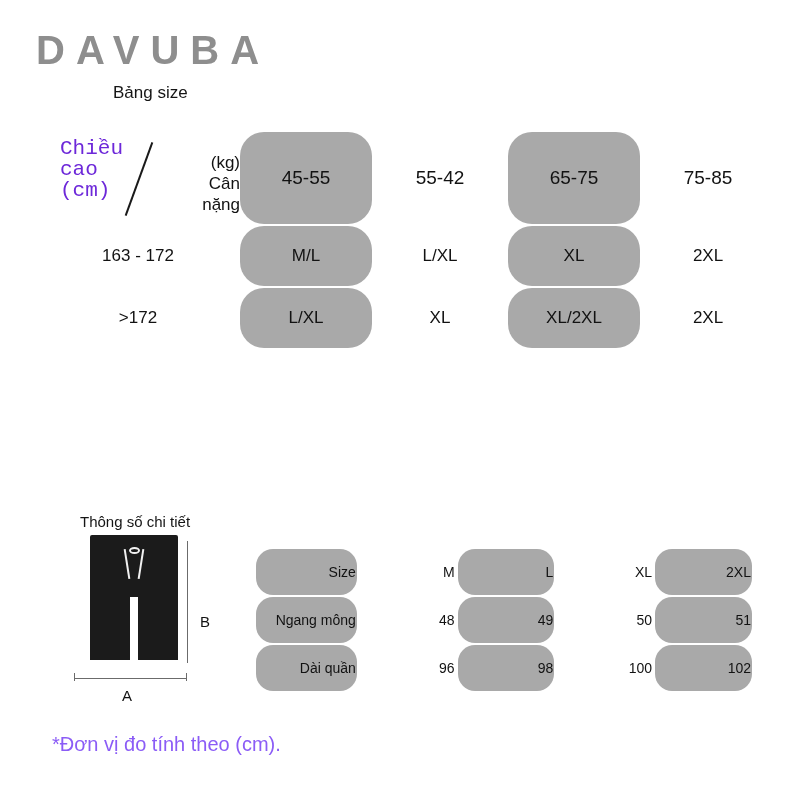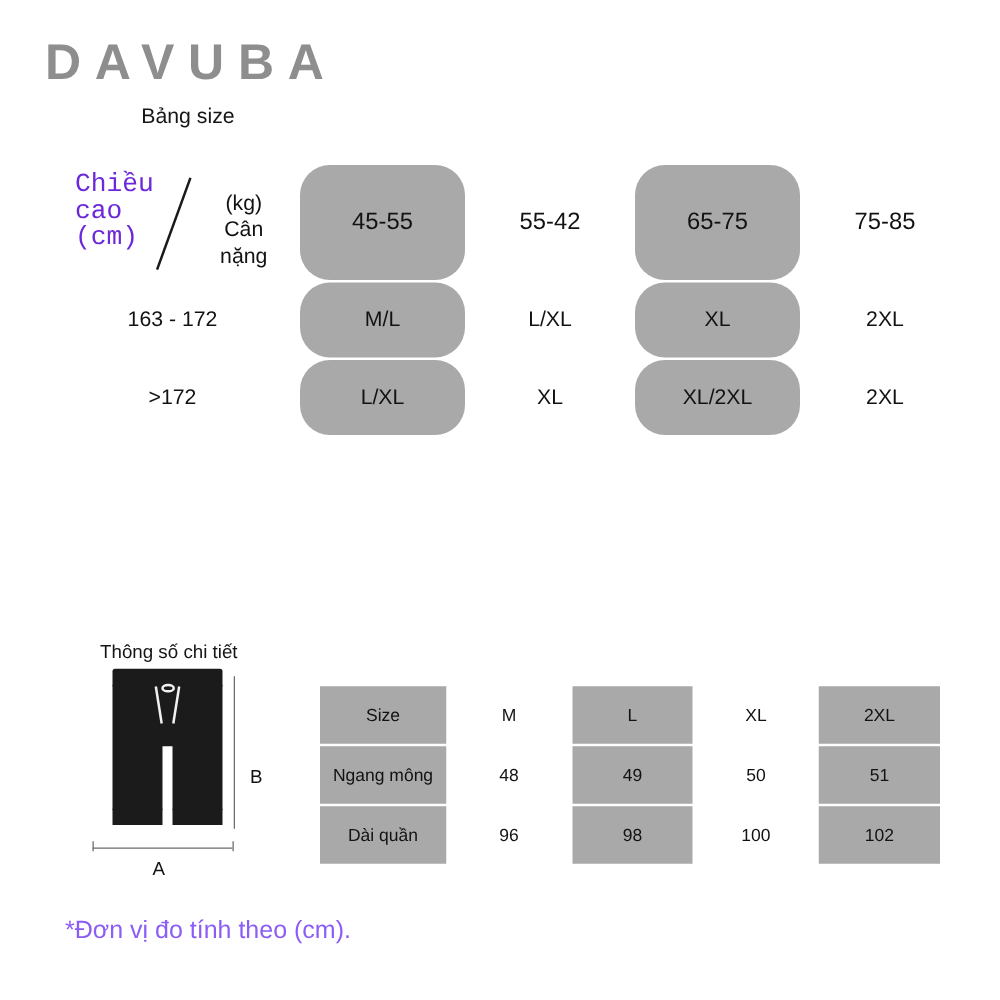--- a/index.html
+++ b/index.html
@@ -68,21 +68,21 @@
     text-align: left;
     font-size: 21px;
     line-height: 21px;
     color: #6d28d9;
     width: 90px;
     font-family: Liberation Mono, monospace;
   }
   .diag .bot-right {
     position: absolute;
     left: 112px; top: 20px;
-    text-align: center;
+    text-align: right;
     font-size: 17px;
     line-height: 21px;
     color: #121212;
     width: 90px;
   }
   .diag .slash {
     position: absolute;
     left: 100px; top: 8px;
     width: 2px; height: 78px;
     background: #1a1a1a;
@@ -190,24 +190,25 @@
     width: 500px;
   }
   .spec-table table {
     border-collapse: separate;
     border-spacing: 2px 2px;
     width: 100%;
     table-layout: fixed;
   }
   .spec-table td {
     height: 46px;
-    text-align: center;
+    text-align: right;
     vertical-align: middle;
     font-size: 14px;
     color: #121212;
+    border-radius: 17px;
   }
   .spec-table td.shade { background: #a9a9a9; }
   .spec-table td.plain { background: #ffffff; }
   .spec-c0 { width: 100px; }
   .spec-c { width: 96px; }
 
   .footnote {
     position: absolute;
     left: 52px; top: 733px;
     font-size: 20px;

